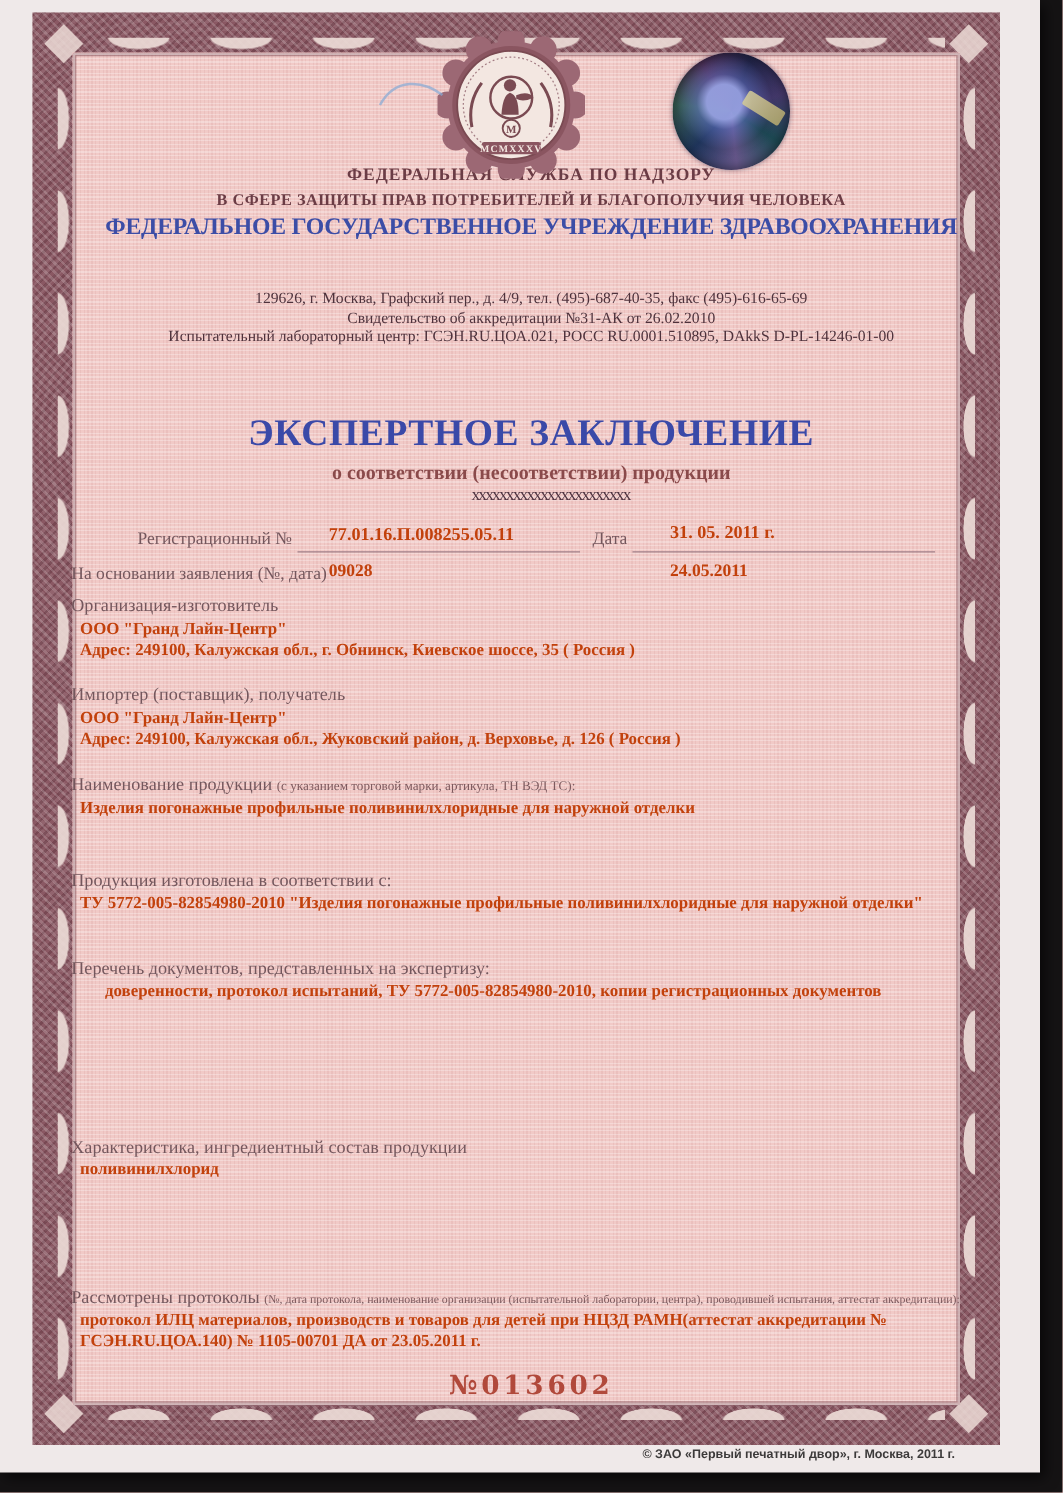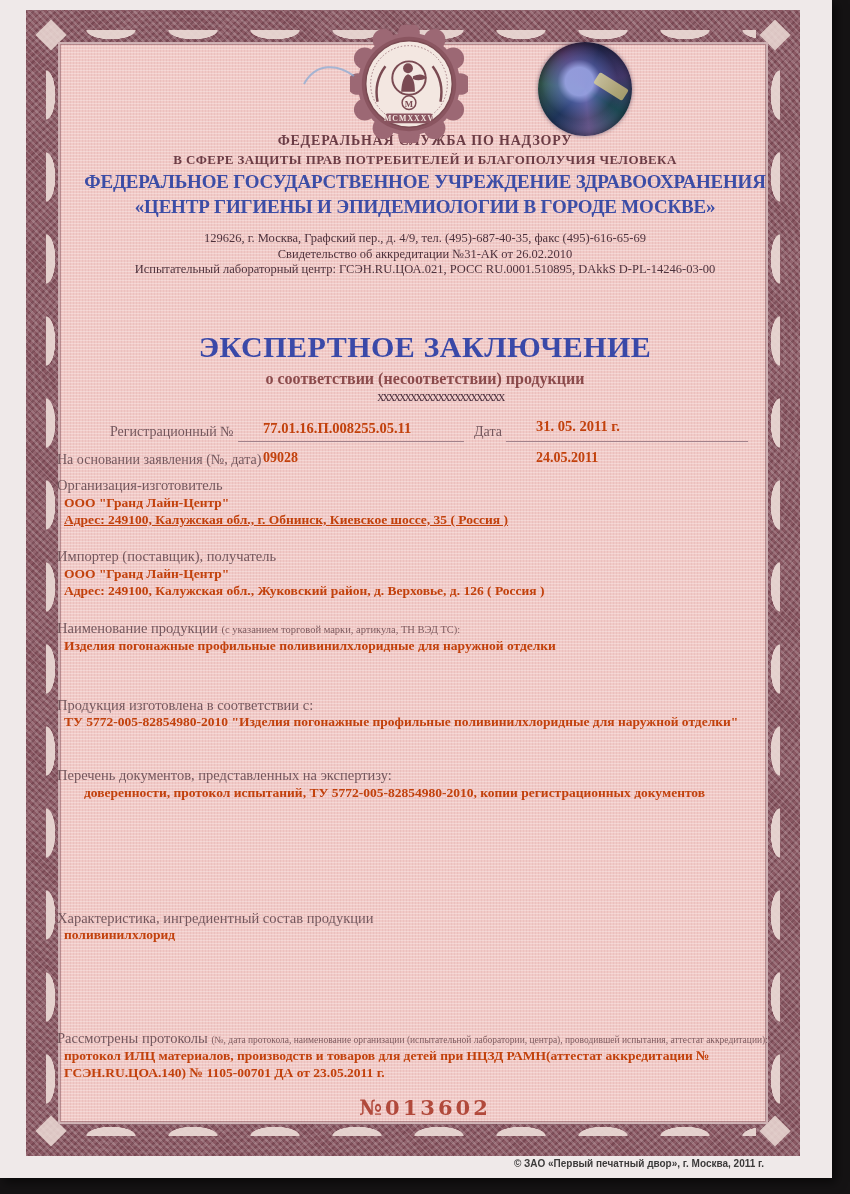--- a/index.html
+++ b/index.html
@@ -134,42 +134,41 @@
 
   <div class="holo"></div>
 
   <svg class="ink" width="60" height="36">
     <path d="M4,28 C16,6 38,8 54,20" fill="none" stroke="#85a9d6" stroke-width="2" opacity="0.7"></path>
   </svg>
 
   <div class="abs ctr hdr1">ФЕДЕРАЛЬНАЯ СЛУЖБА ПО НАДЗОРУ</div>
   <div class="abs ctr hdr2">В СФЕРЕ ЗАЩИТЫ ПРАВ ПОТРЕБИТЕЛЕЙ И БЛАГОПОЛУЧИЯ  ЧЕЛОВЕКА</div>
   <div class="abs ctr org1">ФЕДЕРАЛЬНОЕ ГОСУДАРСТВЕННОЕ УЧРЕЖДЕНИЕ ЗДРАВООХРАНЕНИЯ</div>
-  <div class="abs ctr org2">«ЦЕНТР ГИГИЕНЫ И ЭПИДЕМИОЛОГИИ В ГОРОДЕ МОСКВЕ»</div>
   <div class="abs ctr adr1">129626, г. Москва, Графский пер., д. 4/9,  тел. (495)-687-40-35, факс (495)-616-65-69</div>
   <div class="abs ctr adr2">Свидетельство об аккредитации №31-АК от 26.02.2010</div>
-  <div class="abs ctr adr3">Испытательный лабораторный центр:  ГСЭН.RU.ЦОА.021,  РОСС RU.0001.510895,  DAkkS  D-PL-14246-03-00</div>
+  <div class="abs ctr adr3">Испытательный лабораторный центр:  ГСЭН.RU.ЦОА.021,  РОСС RU.0001.510895,  DAkkS  D-PL-14246-01-00</div>
 
   <div class="abs ctr title">ЭКСПЕРТНОЕ ЗАКЛЮЧЕНИЕ</div>
   <div class="abs ctr subtitle"><span>о соответствии </span><span class="struck"><span>(несоответствии)</span><span class="xover">xxxxxxxxxxxxxxxxxxxxxxx</span></span><span> продукции</span></div>
 
   <div class="abs lbl" style="left:110px;top:424px;">Регистрационный №</div>
   <div class="abs val" style="left:263px;top:420px;font-size:14.5px;">77.01.16.П.008255.05.11</div>
   <div class="abs uline" style="left:238px;top:440px;width:226px;"></div>
   <div class="abs lbl" style="left:474px;top:424px;">Дата</div>
   <div class="abs val" style="left:536px;top:418px;font-size:14.5px;">31. 05. 2011 г.</div>
   <div class="abs uline" style="left:506px;top:440px;width:242px;"></div>
 
   <div class="abs lbl" style="left:57px;top:452px;">На основании заявления (№, дата)</div>
   <div class="abs val" style="left:263px;top:450px;font-size:14px;">09028</div>
   <div class="abs val" style="left:536px;top:450px;font-size:14px;">24.05.2011</div>
 
   <div class="abs lbl" style="left:57px;top:477px;font-size:14.5px;">Организация-изготовитель</div>
   <div class="abs val" style="left:64px;top:495px;font-size:13.5px;">ООО "Гранд Лайн-Центр"</div>
-  <div class="abs val" style="left:64px;top:512px;font-size:13.5px;text-decoration:underline;">Адрес: 249100, Калужская обл., г. Обнинск, Киевское шоссе, 35 ( Россия )</div>
+  <div class="abs val" style="left:64px;top:512px;font-size:13.5px;">Адрес: 249100, Калужская обл., г. Обнинск, Киевское шоссе, 35 ( Россия )</div>
 
   <div class="abs lbl" style="left:57px;top:548px;font-size:14.5px;">Импортер (поставщик), получатель</div>
   <div class="abs val" style="left:64px;top:566px;font-size:13.5px;">ООО "Гранд Лайн-Центр"</div>
   <div class="abs val" style="left:64px;top:583px;font-size:13.5px;">Адрес: 249100, Калужская обл., Жуковский район, д. Верховье, д. 126 ( Россия )</div>
 
   <div class="abs lbl" style="left:57px;top:620px;font-size:14.5px;"><span>Наименование продукции </span><span class="note">(с указанием торговой марки, артикула, ТН ВЭД ТС):</span></div>
   <div class="abs val" style="left:64px;top:638px;font-size:13.5px;">Изделия погонажные профильные поливинилхлоридные для наружной отделки</div>
 
   <div class="abs lbl" style="left:57px;top:697px;font-size:14.5px;">Продукция изготовлена в соответствии с:</div>
   <div class="abs val" style="left:64px;top:714px;font-size:13.5px;">ТУ 5772-005-82854980-2010 "Изделия погонажные профильные поливинилхлоридные для наружной отделки"</div>

